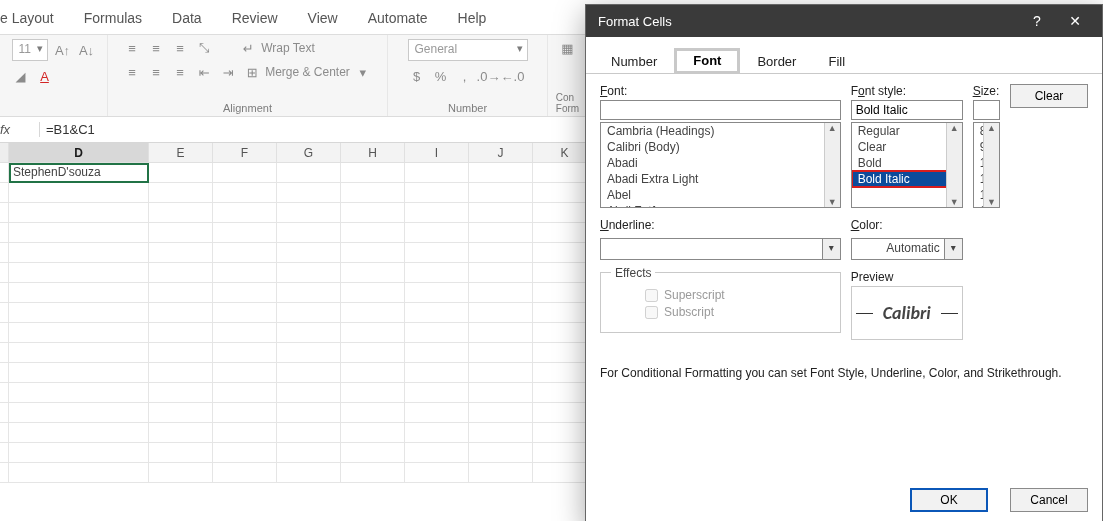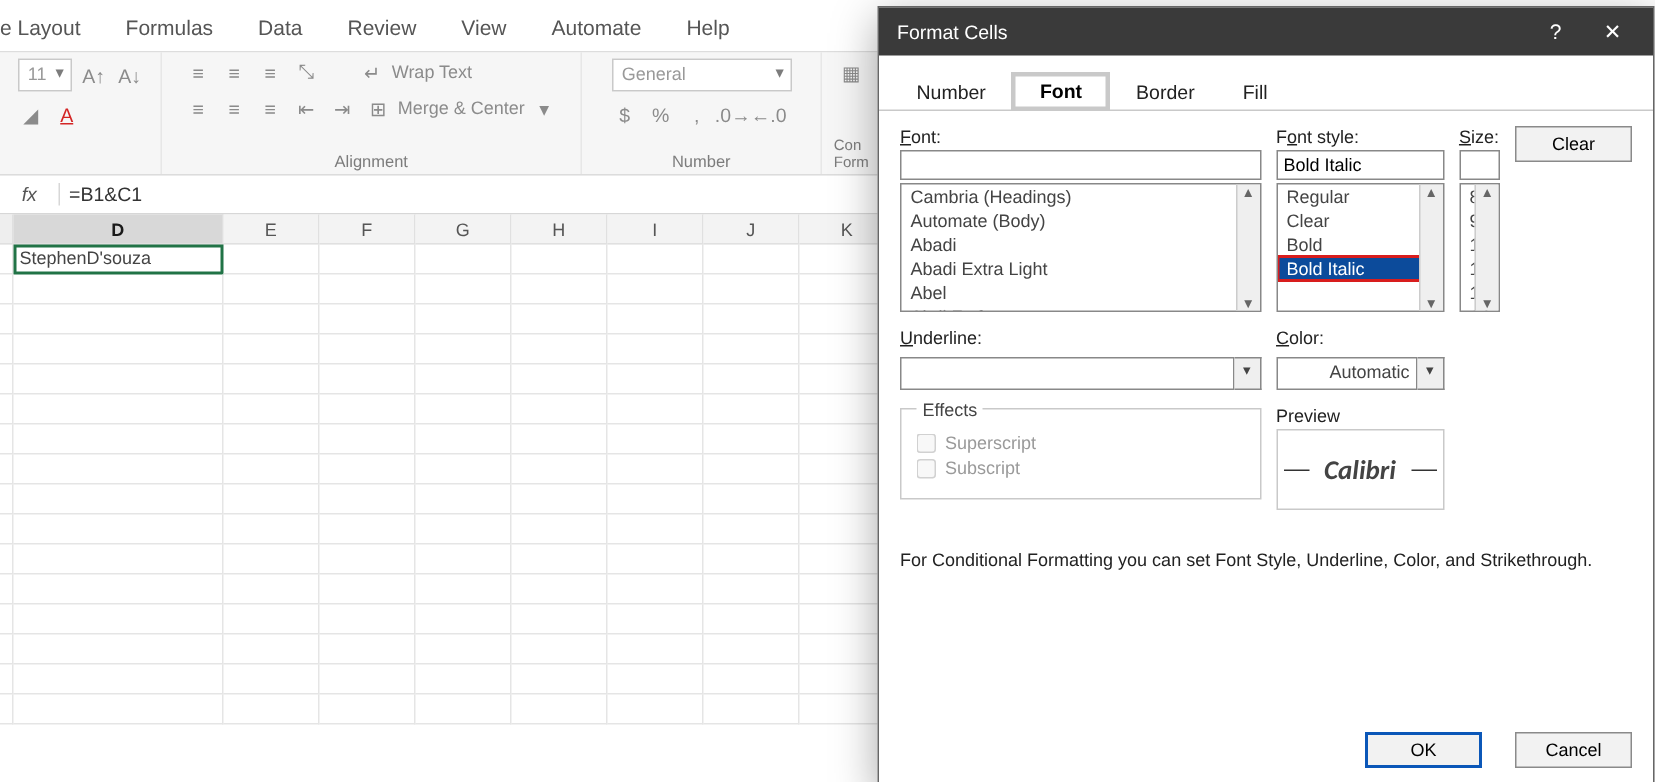--- a/index.html
+++ b/index.html
@@ -14,21 +14,21 @@
 .ribbon .group .row { display: flex; gap: 6px; align-items: center; }
 .ribbon .group .label { font-size: 11px; color: #666; padding-top: 2px; }
 .ico { width: 18px; height: 18px; display: inline-flex; align-items: center; justify-content: center; color: #777; font-size: 13px; border: 1px solid transparent; }
 .selbox { height: 22px; border: 1px solid #c0c0c0; padding: 2px 18px 2px 6px; background: #fff; color: #888; font-size: 12px; position: relative; }
 .selbox::after { content: "▾"; position: absolute; right: 4px; top: 2px; font-size: 11px; color: #666; }
 .btnlbl { display: flex; align-items: center; gap: 4px; color: #777; }
 .btnlbl .t { font-size: 12px; }
 
 
 .fbar { display: flex; align-items: center; height: 26px; border-bottom: 1px solid #d7d7d7; }
-.fbar .fx { width: 40px; text-align: center; font-style: italic; color: #555; border-right: 1px solid #d7d7d7; font-size: 13px; }
+.fbar .fx { width: 40px; font-style: italic; color: #555; border-right: 1px solid #d7d7d7; font-size: 13px; }
 .fbar .fval { padding-left: 6px; color: #333; font-size: 13px; }
 
 
 .sheet { position: relative; }
 .colheads { display: flex; height: 20px; }
 .colheads .ch { width: 64px; text-align: center; font-size: 12px; color: #555; border-right: 1px solid #e0e0e0; border-bottom: 1px solid #e0e0e0; background: #f3f3f3; line-height: 20px; }
 .colheads .ch.w0 { width: 9px; background: #eee; }
 .colheads .ch.sel { background: #d8d8d8; font-weight: 600; color: #1a1a1a; width: 140px; }
 .gridrows .gr { display: flex; height: 20px; }
 .gridrows .gc { width: 64px; border-right: 1px solid #e5e5e5; border-bottom: 1px solid #e5e5e5; font-size: 12px; padding: 1px 3px; }
@@ -59,21 +59,21 @@
 .listbox .sc { position: absolute; right: 0; top: 0; bottom: 0; width: 16px; background: #efefef; border-left: 1px solid #ccc; display: flex; flex-direction: column; justify-content: space-between; align-items: center; font-size: 9px; color: #666; }
 .sel2 { display: flex; margin-top: 6px; }
 .sel2 select, .sel2 .fake { flex: 1; height: 22px; border: 1px solid #888; font-size: 12px; padding: 2px 4px; background: #fff; }
 .sel2 .dd { width: 18px; height: 22px; border: 1px solid #888; border-left: none; background: #efefef; text-align: center; line-height: 18px; font-size: 10px; }
 .group2 { margin-top: 10px; }
 .fieldset { border: 1px solid #c9c9c9; padding: 8px 10px 10px 10px; margin-top: 2px; }
 .fieldset .leg { position: relative; top: -15px; background: #fff; padding: 0 4px; font-size: 12px; display: inline-block; }
 .fieldset .body { margin-top: -10px; }
 .chk { display: flex; align-items: center; gap: 6px; font-size: 12px; color: #555; margin: 3px 0; }
 .chk input { width: 13px; height: 13px; }
-.chk.dis { color: #9a9a9a; }
+.chk.dis { color: #9a9a9a; margin-left: 34px; }
 .preview { border: 1px solid #c9c9c9; height: 54px; display: flex; align-items: center; justify-content: center; margin-top: 2px; }
 .preview .bar { height: 1px; background: #333; flex: 1; margin: 0 4px; }
 .preview .txt { font-style: italic; font-weight: 700; font-size: 18px; font-family: Calibri, sans-serif; padding: 0 6px; }
 .hint { position: absolute; left: 14px; top: 292px; font-size: 12px; color: #222; right: 14px; }
 .dlg-bot { display: flex; justify-content: flex-end; gap: 22px; padding: 8px 14px 12px 14px; }
 .btn { min-width: 78px; height: 24px; border: 1px solid #8a8a8a; background: #f2f2f2; font-size: 12px; }
 .btn.primary { border: 2px solid #0b57b8; }
 </style>
 </head>
 <body>
@@ -364,21 +364,21 @@
     <div class="tab">Fill</div>
   </div>
 
   <div class="dlg-body">
 
     <div class="col colA">
       <span class="lbl"><span class="u">F</span><span></span>ont:</span>
       <input class="txtin" value="" style="">
       <div class="listbox">
         <div class="li">Cambria (Headings)</div>
-        <div class="li">Automate (Body)</div>
+        <div class="li">Calibri (Body)</div>
         <div class="li">Abadi</div>
         <div class="li">Abadi Extra Light</div>
         <div class="li">Abel</div>
         <div class="li">Abril Fatface</div>
         <div class="sc">
             <span>▲</span>
             <span>▼</span>
           </div>
       </div>
 

